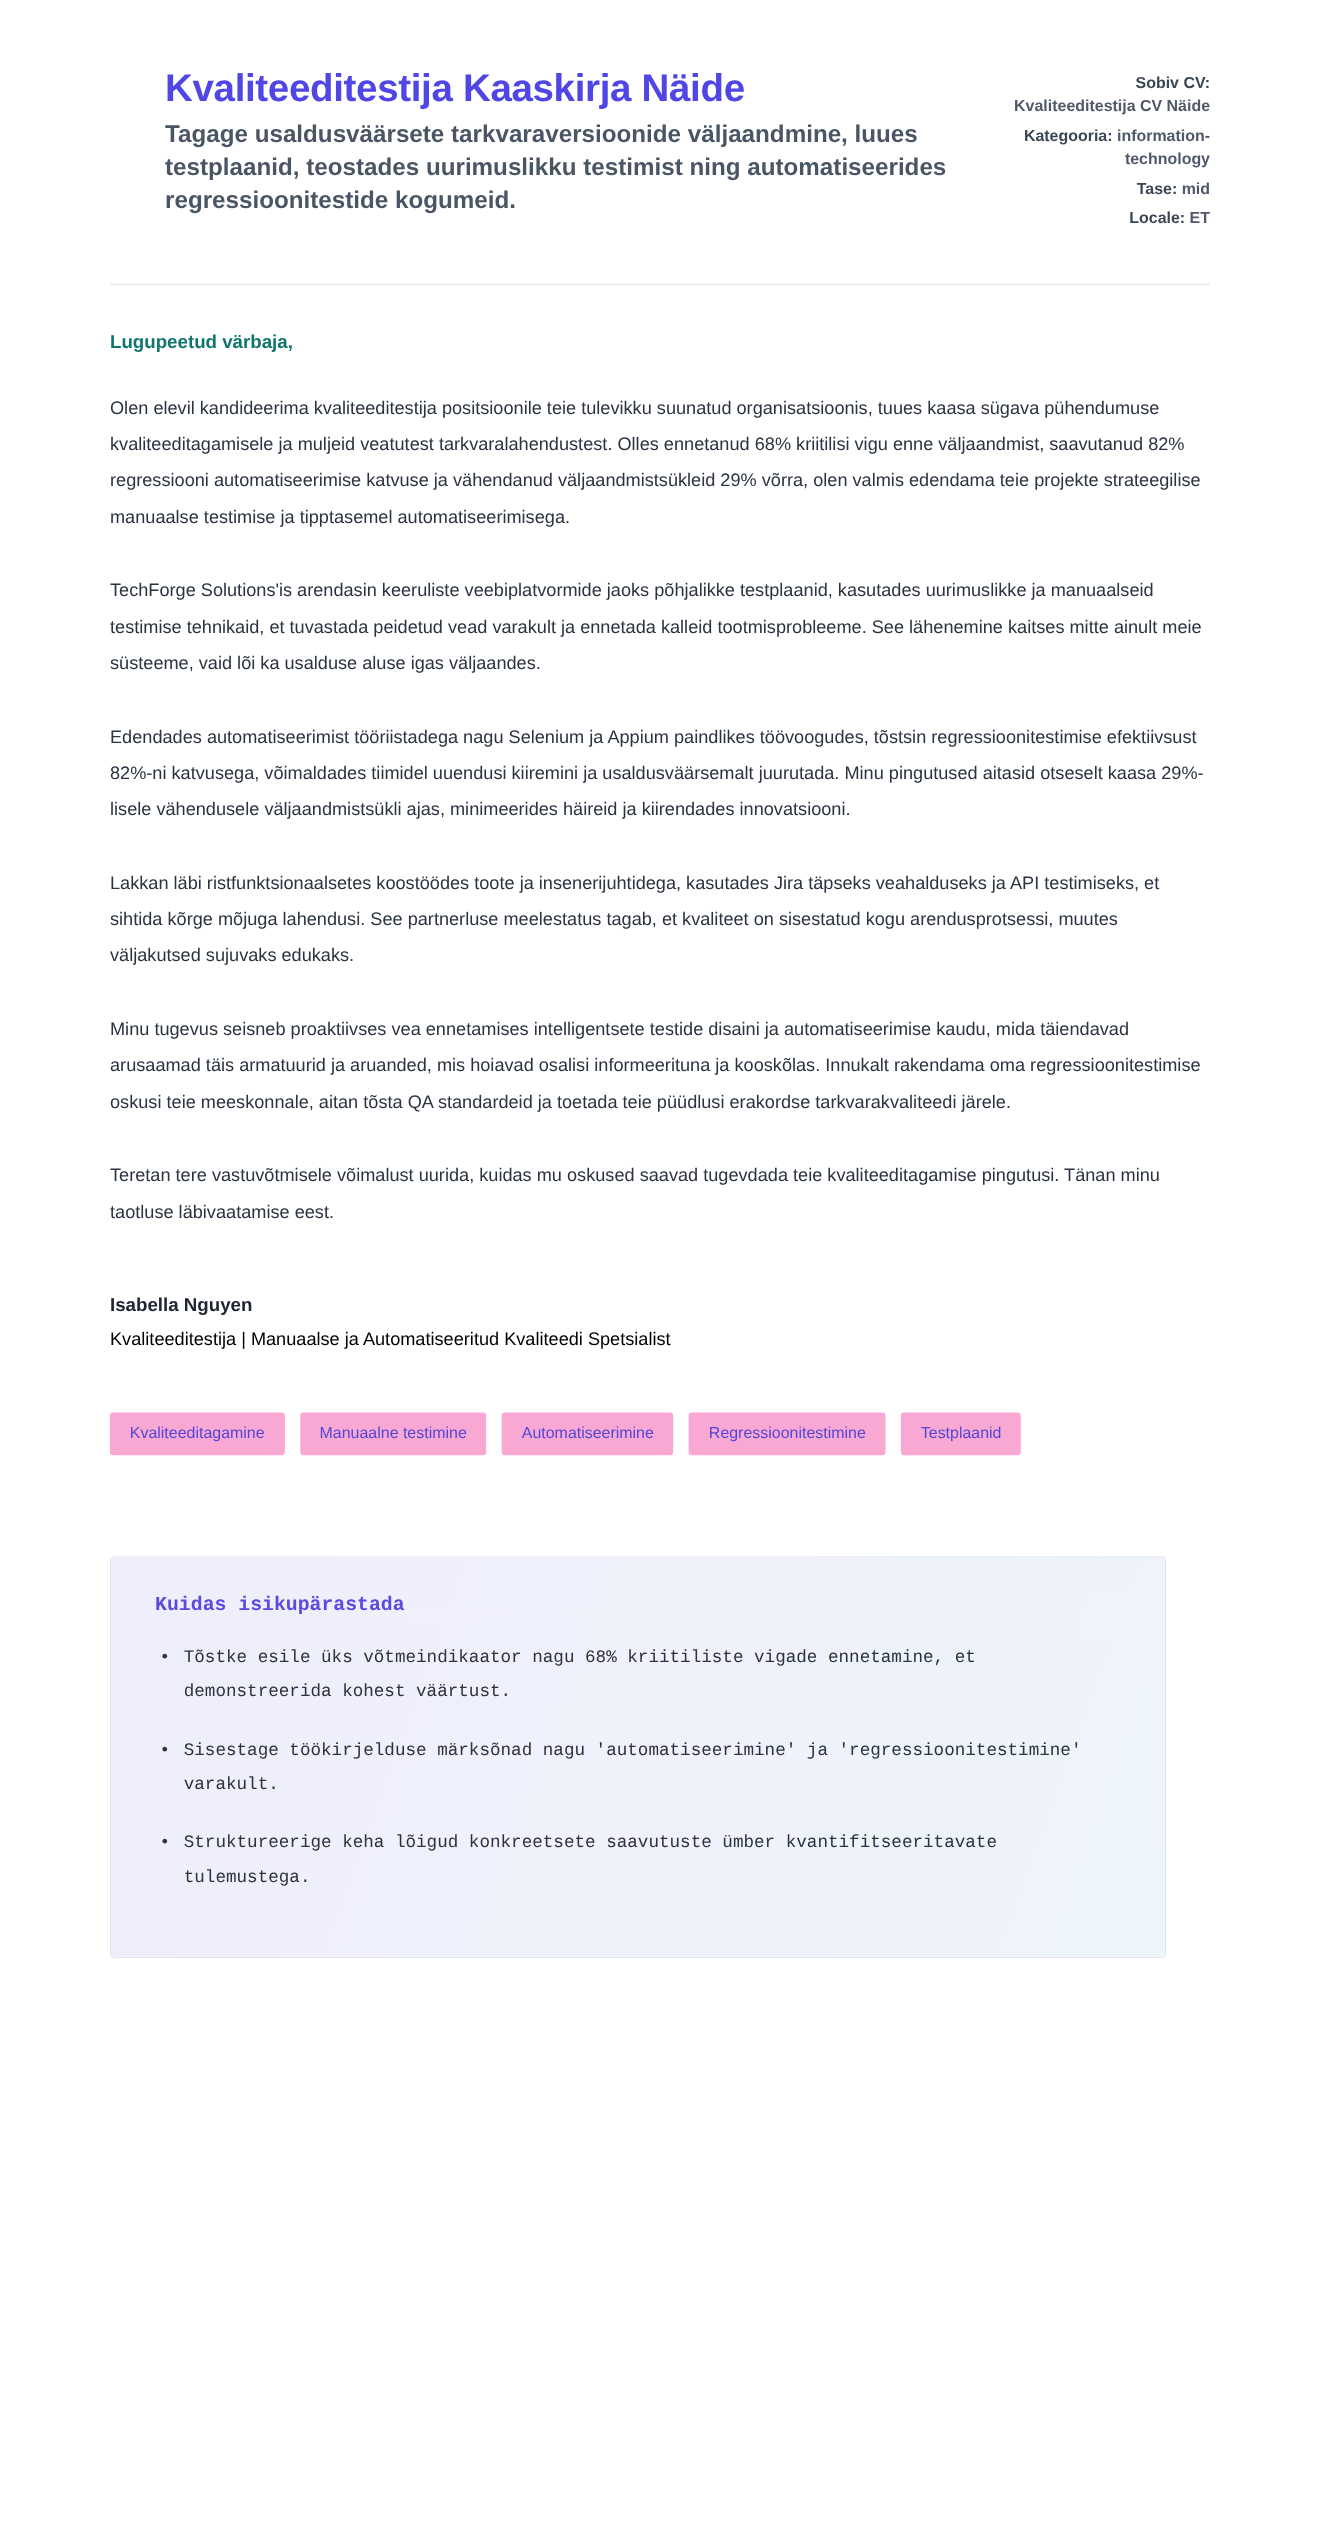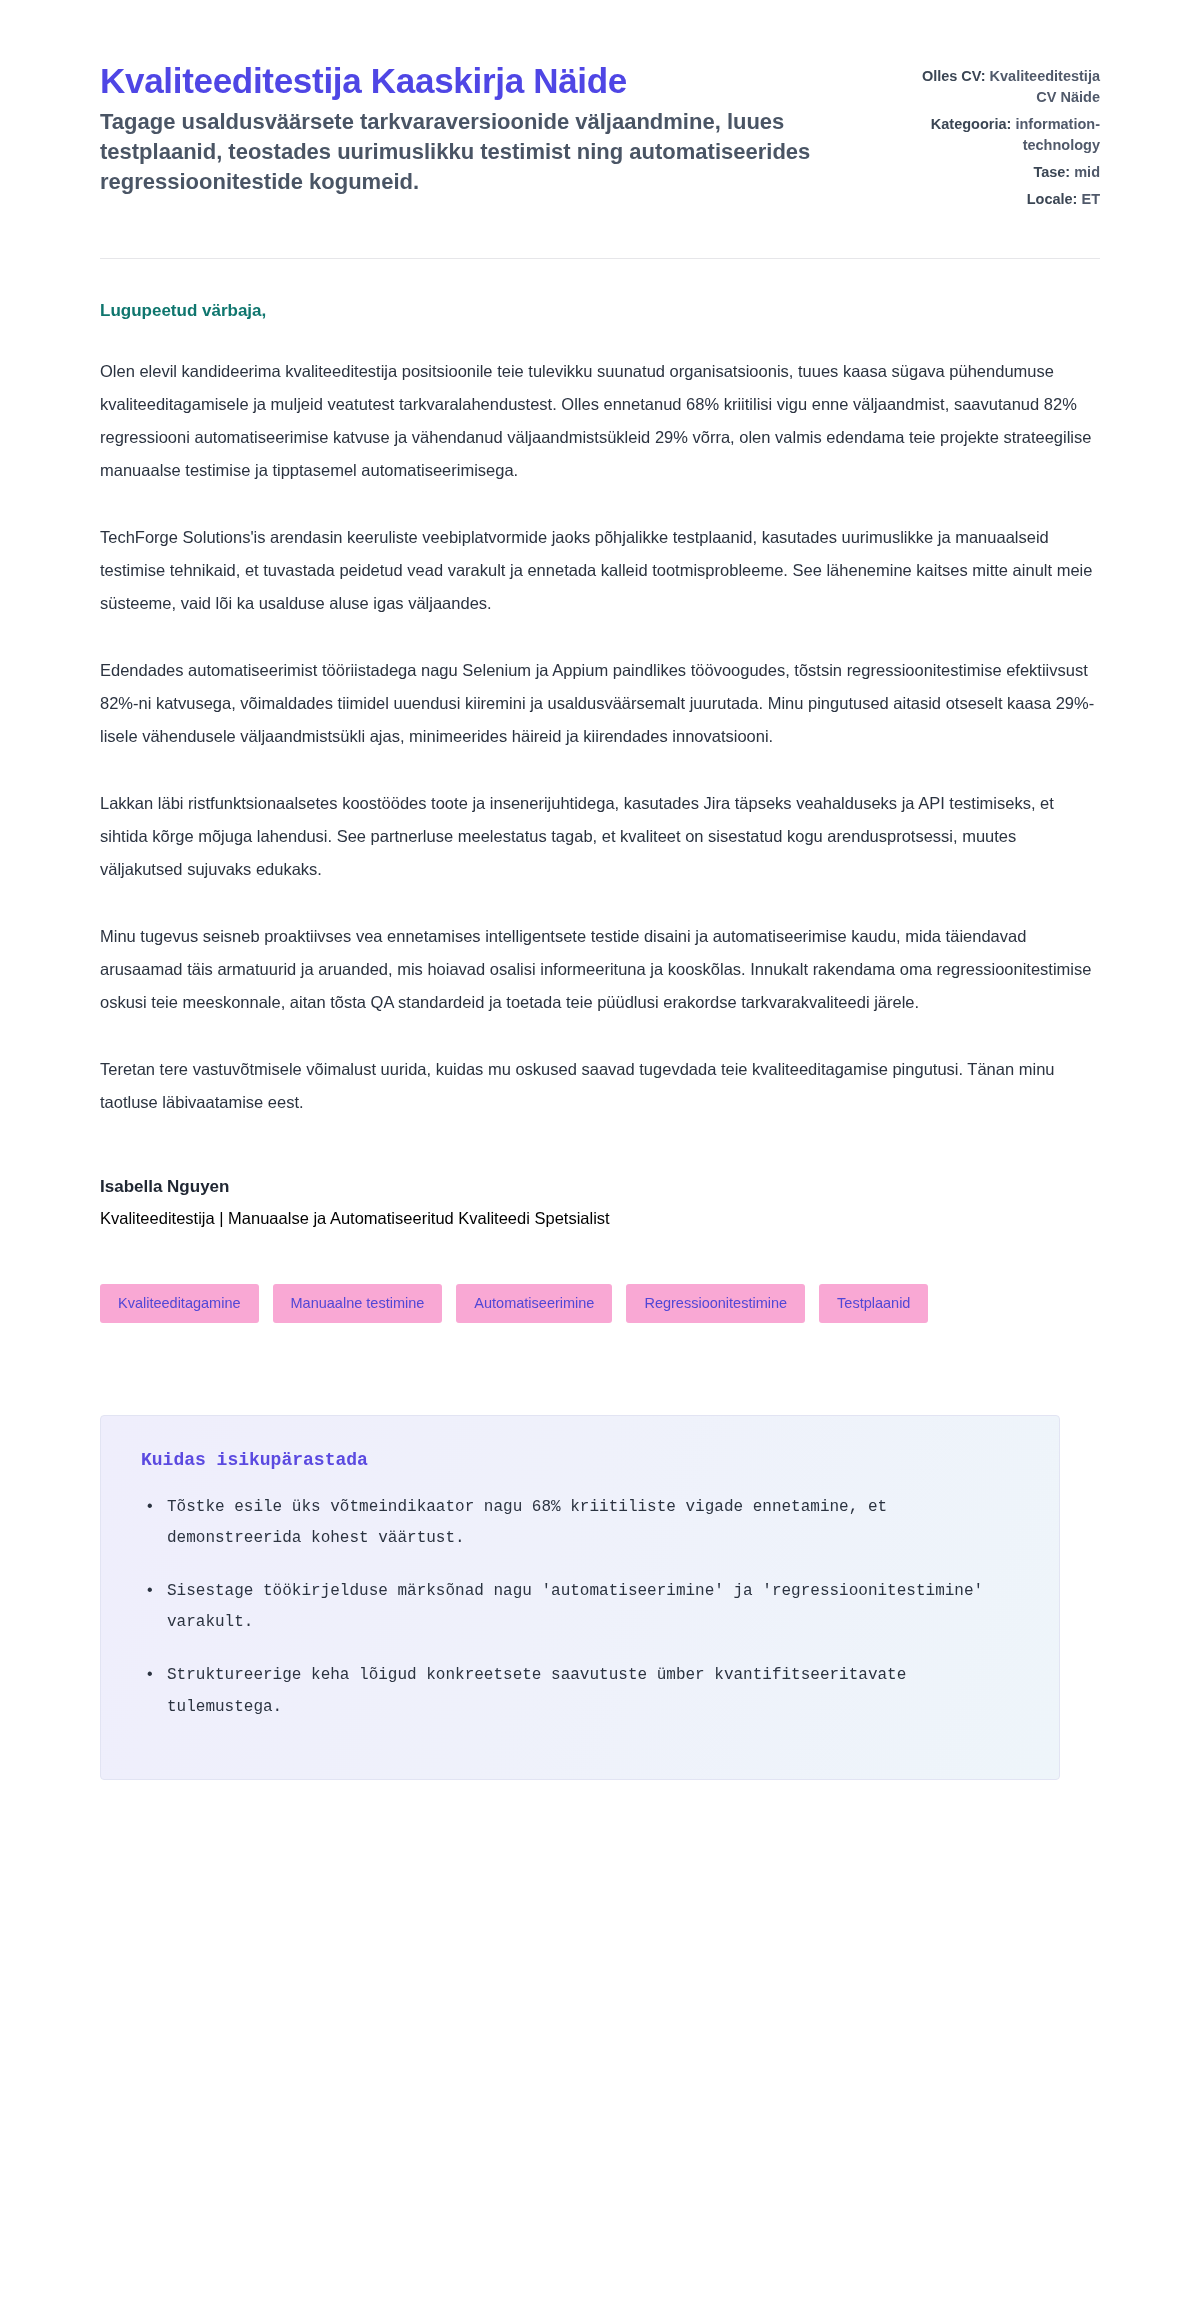--- a/index.html
+++ b/index.html
@@ -19,21 +19,21 @@
   .page {
     width: 1200px;
     box-sizing: border-box;
     padding: 60px 100px 40px 100px;
   }
 
   
   .header {
     display: flex;
     align-items: flex-start;
-    justify-content: space-between;
+    justify-content: flex-end;
     gap: 40px;
   }
   .header-left {
     flex: 1 1 auto;
     max-width: 730px;
   }
   .doc-title {
     margin: 0 0 6px 0;
     font-size: 35px;
     line-height: 1.18;
@@ -180,21 +180,21 @@
 
   <div class="header">
 
     <div class="header-left">
       <h1 class="doc-title">Kvaliteeditestija Kaaskirja Näide</h1>
       <p class="doc-subtitle">Tagage usaldusväärsete tarkvaraversioonide väljaandmine, luues testplaanid, teostades uurimuslikku testimist ning automatiseerides regressioonitestide kogumeid.</p>
     </div>
 
     <div class="header-meta">
       <div class="meta-row">
-        <span class="meta-label">Olles CV:</span>
+        <span class="meta-label">Sobiv CV:</span>
         <span class="meta-value">Kvaliteeditestija CV Näide</span>
       </div>
       <div class="meta-row">
         <span class="meta-label">Kategooria:</span>
         <span class="meta-value">information-technology</span>
       </div>
       <div class="meta-row">
         <span class="meta-label">Tase:</span>
         <span class="meta-value">mid</span>
       </div>

